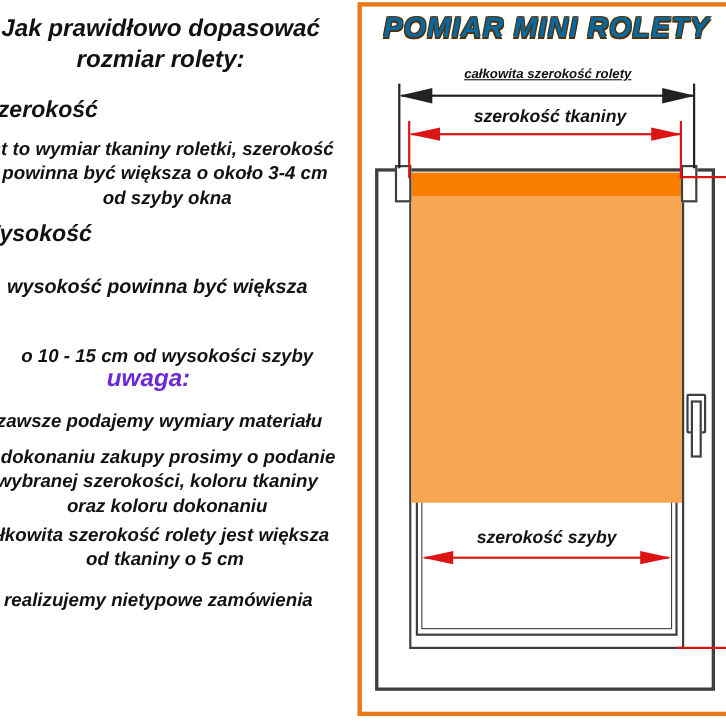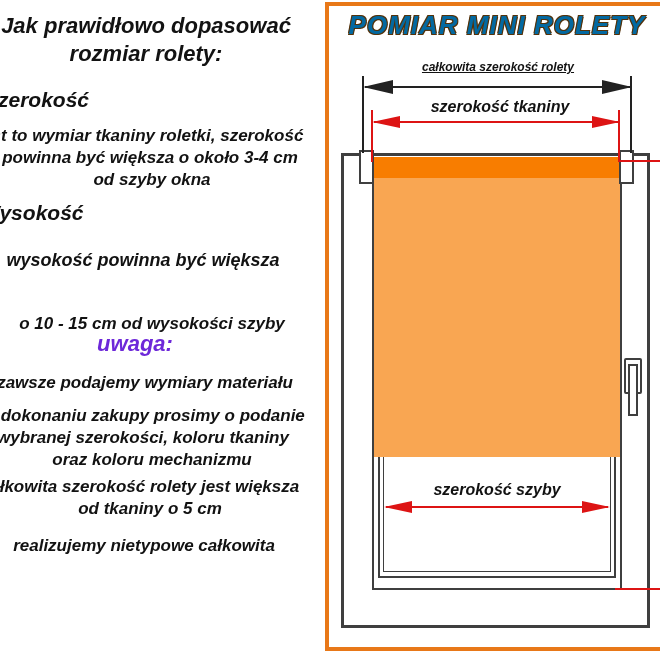--- a/index.html
+++ b/index.html
@@ -90,24 +90,24 @@
 <div class="txt cx" id="lp1c">od szyby okna</div>
 
 <div class="txt" id="lh2">Wysokość</div>
 <div class="txt cx" id="lp2a">wysokość powinna być większa</div>
 <div class="txt cx" id="lp2b">o 10 - 15 cm od wysokości szyby</div>
 
 <div class="txt cx red" id="luw">uwaga:</div>
 <div class="txt cx" id="ln1">zawsze podajemy wymiary materiału</div>
 <div class="txt cx" id="ln2">po dokonaniu zakupy prosimy o podanie</div>
 <div class="txt cx" id="ln3">wybranej szerokości, koloru tkaniny</div>
-<div class="txt cx" id="ln4">oraz koloru mechanizmu</div>
+<div class="txt cx" id="ln4">oraz koloru dokonaniu</div>
 <div class="txt cx" id="ln5">całkowita szerokość rolety jest większa</div>
 <div class="txt cx" id="ln6">od tkaniny o 5 cm</div>
-<div class="txt cx" id="ln7">realizujemy nietypowe całkowita</div>
+<div class="txt cx" id="ln7">realizujemy nietypowe zamówienia</div>
 
 <div id="panel"></div>
 <div class="txt cx" id="dtitle">POMIAR MINI ROLETY</div>
 
 <div class="box" id="wframe"></div>
 <div class="box" id="sash1"></div>
 <div class="box" id="sash2"></div>
 <div class="box" id="sash3"></div>
 <div class="box" id="hbase"></div>
 <div class="box" id="hlever"></div>

